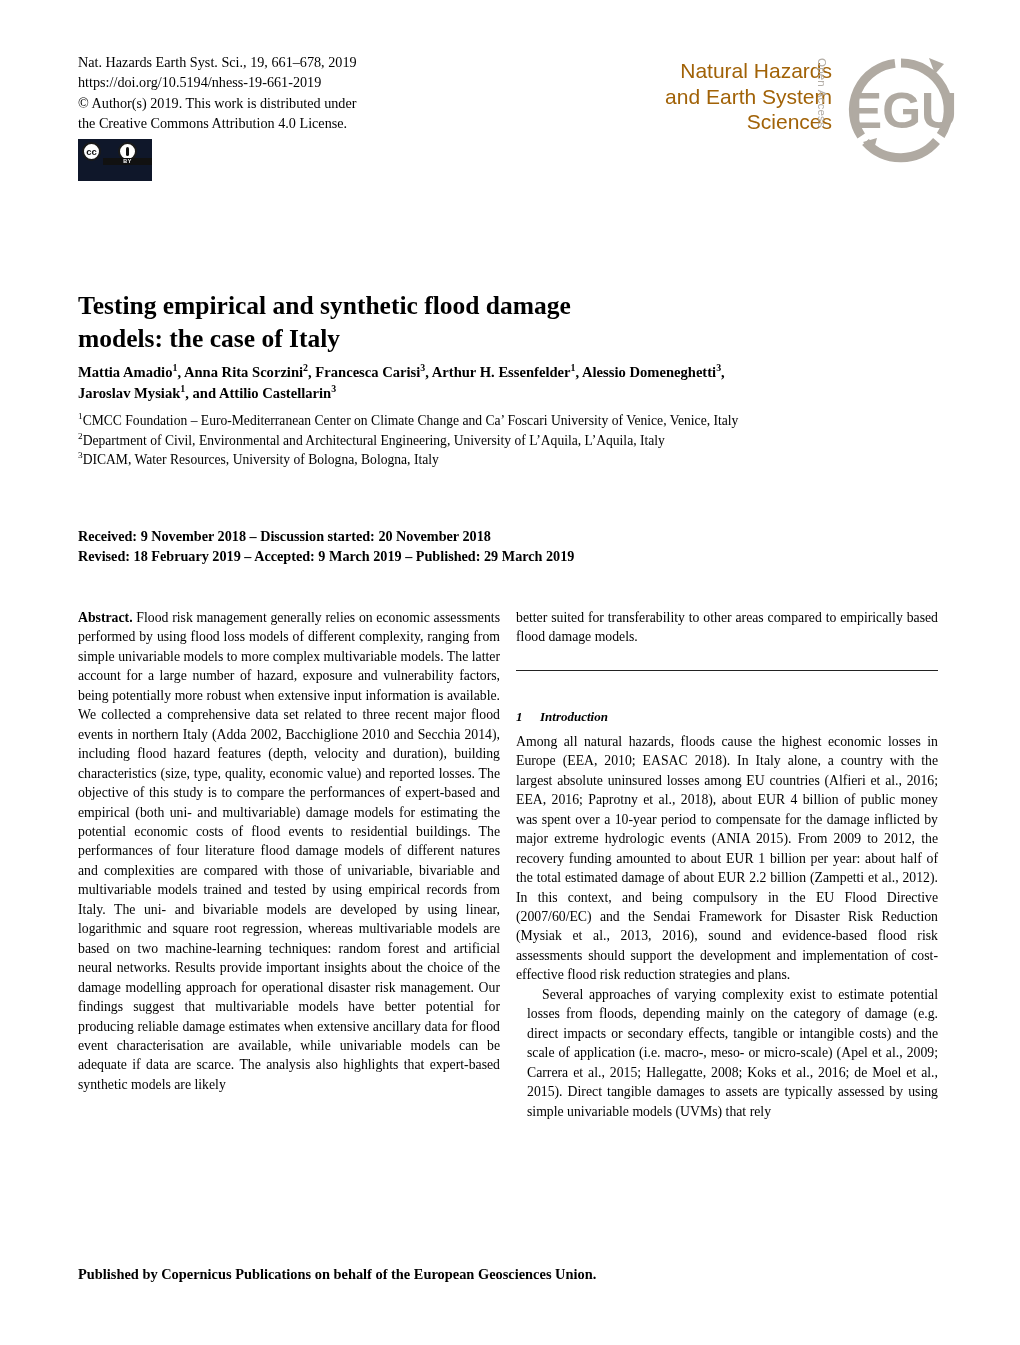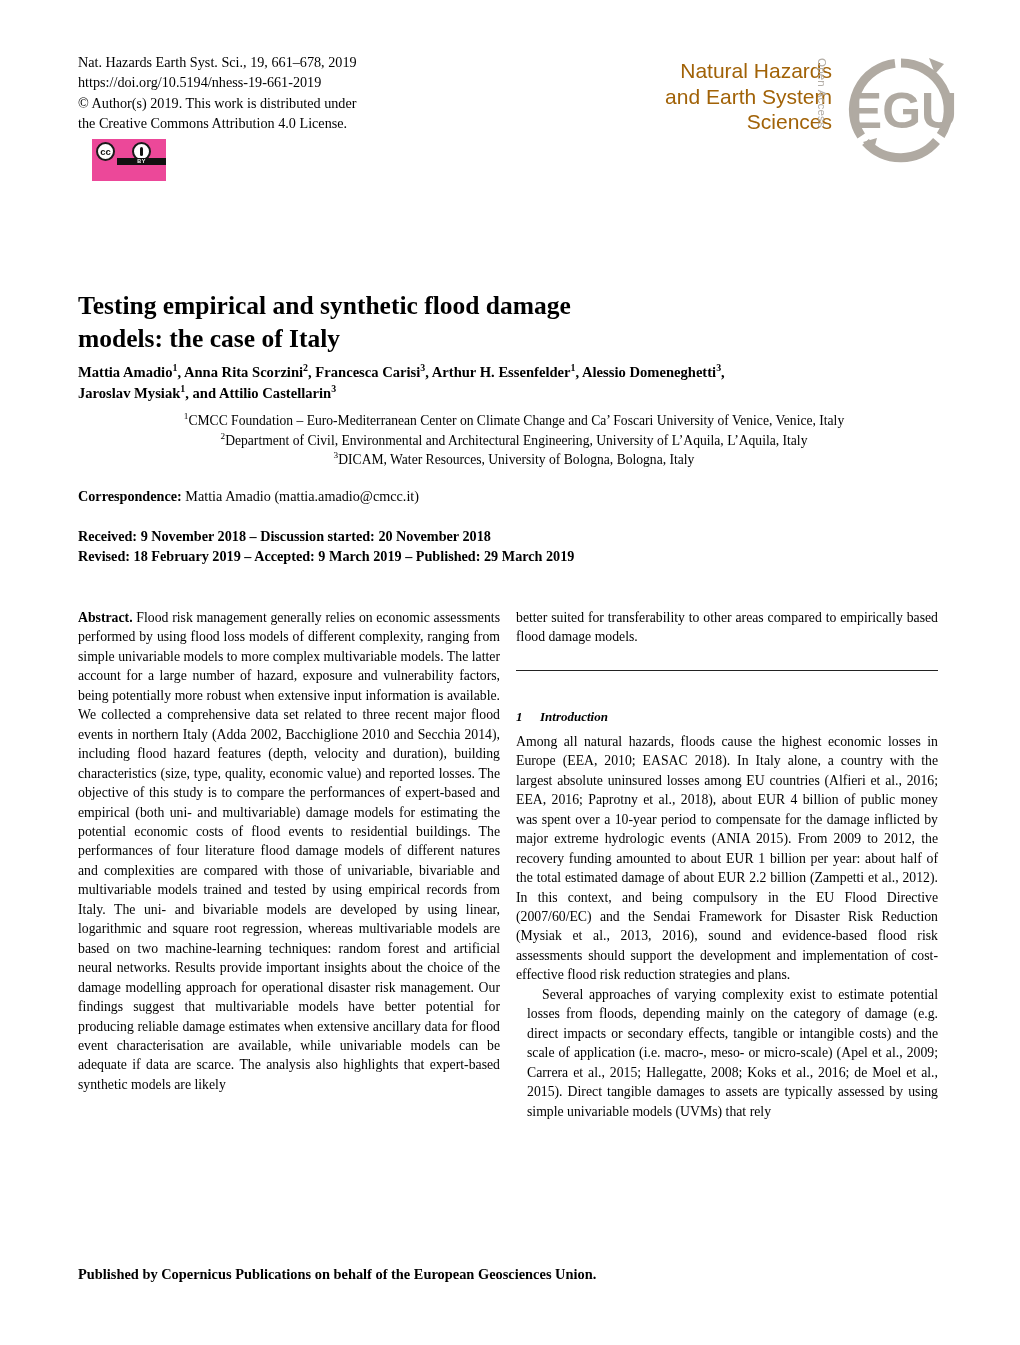--- a/index.html
+++ b/index.html
@@ -32,25 +32,25 @@
   .journal-ref {
     position: absolute;
     left: 0;
     top: 0;
     font-size: 14.2px;
     line-height: 20.3px;
     white-space: pre-line;
   }
   .cc-badge {
     position: absolute;
-    left: 14px;
+    left: 0;
     top: 87px;
     width: 74px;
     height: 42px;
-    background: #ec4899;
+    background: #0f172a;
   }
   .cc-badge .cc-circle,
   .cc-badge .by-circle {
     position: absolute;
     top: 3px;
     width: 19px;
     height: 19px;
     border-radius: 50%;
     background: #ffffff;
     border: 2.2px solid #1a1a1a;
@@ -149,21 +149,21 @@
     font-weight: bold;
   }
   .affiliations {
     position: absolute;
     left: 78px;
     top: 411px;
     width: 872px;
     font-size: 13.6px;
     line-height: 19.6px;
   }
-  .affiliations div { white-space: nowrap; text-align: center; }
+  .affiliations div { white-space: nowrap; }
   .correspondence {
     position: absolute;
     left: 78px;
     top: 486px;
     font-size: 14.2px;
     line-height: 20px;
   }
   .correspondence b { font-weight: bold; }
   .dates {
     position: absolute;
@@ -280,24 +280,20 @@
 models: the case of Italy</h1>
 
   <div class="authors">Mattia Amadio<sup>1</sup>, Anna Rita Scorzini<sup>2</sup>, Francesca Carisi<sup>3</sup>, Arthur H. Essenfelder<sup>1</sup>, Alessio Domeneghetti<sup>3</sup>,<br>Jaroslav Mysiak<sup>1</sup>, and Attilio Castellarin<sup>3</sup></div>
 
   <div class="affiliations">
     <div><sup>1</sup>CMCC Foundation – Euro-Mediterranean Center on Climate Change and Ca’ Foscari University of Venice, Venice, Italy</div>
     <div><sup>2</sup>Department of Civil, Environmental and Architectural Engineering, University of L’Aquila, L’Aquila, Italy</div>
     <div><sup>3</sup>DICAM, Water Resources, University of Bologna, Bologna, Italy</div>
   </div>
 
-  <div class="correspondence">
-    <b>Correspondence:</b>
-    <span>Mattia Amadio (mattia.amadio@cmcc.it)</span>
-  </div>
 
   <div class="dates">Received: 9 November 2018 – Discussion started: 20 November 2018
 Revised: 18 February 2019 – Accepted: 9 March 2019 – Published: 29 March 2019</div>
 
   <div class="col col-left">
     <p><span class="abs-label">Abstract.</span><span> Flood risk management generally relies on economic assessments performed by using flood loss models of different complexity, ranging from simple univariable models to more complex multivariable models. The latter account for a large number of hazard, exposure and vulnerability factors, being potentially more robust when extensive input information is available. We collected a comprehensive data set related to three recent major flood events in northern Italy (Adda 2002, Bacchiglione 2010 and Secchia 2014), including flood hazard features (depth, velocity and duration), building characteristics (size, type, quality, economic value) and reported losses. The objective of this study is to compare the performances of expert-based and empirical (both uni- and multivariable) damage models for estimating the potential economic costs of flood events to residential buildings. The performances of four literature flood damage models of different natures and complexities are compared with those of univariable, bivariable and multivariable models trained and tested by using empirical records from Italy. The uni- and bivariable models are developed by using linear, logarithmic and square root regression, whereas multivariable models are based on two machine-learning techniques: random forest and artificial neural networks. Results provide important insights about the choice of the damage modelling approach for operational disaster risk management. Our findings suggest that multivariable models have better potential for producing reliable damage estimates when extensive ancillary data for flood event characterisation are available, while univariable models can be adequate if data are scarce. The analysis also highlights that expert-based synthetic models are likely</span></p>
   </div>
 
   <div class="col col-right">
     <p>better suited for transferability to other areas compared to empirically based flood damage models.</p>

